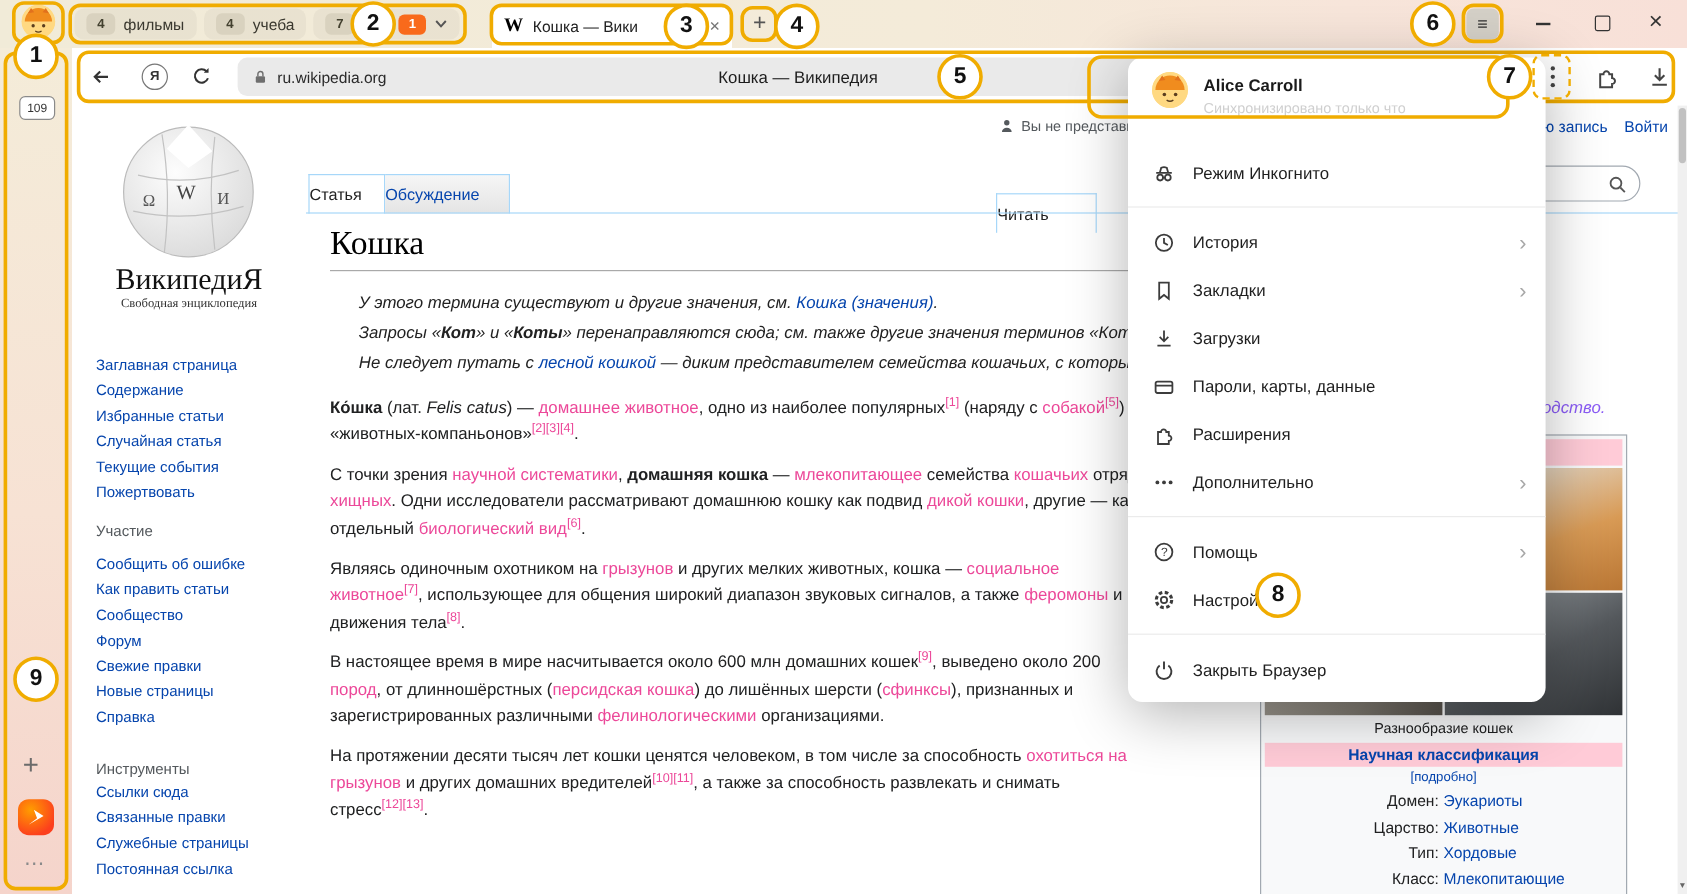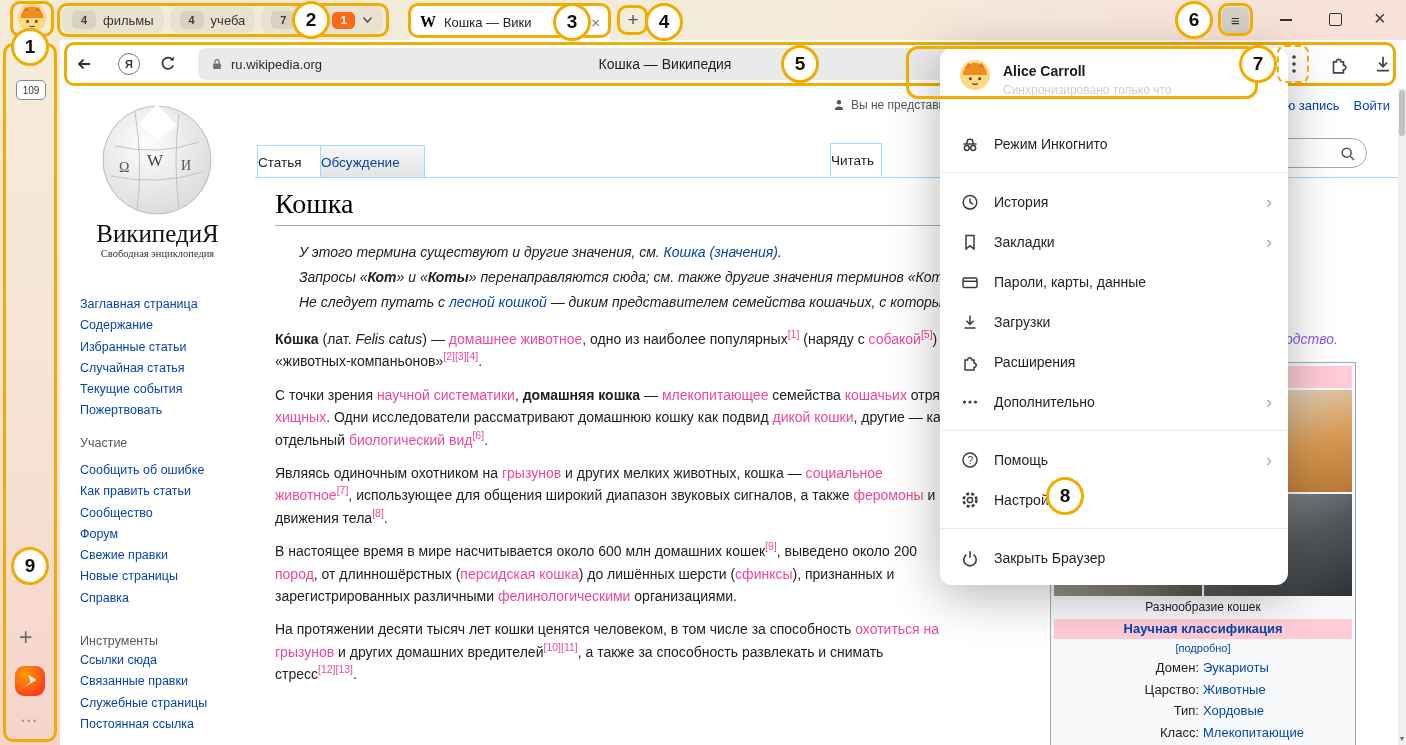--- a/index.html
+++ b/index.html
@@ -226,21 +226,21 @@
 
     <div class="abs searchbox">
       <svg class="abs" style="right:9px;top:6px;position:absolute;" width="18" height="18" viewBox="0 0 20 20">
         <circle cx="8.5" cy="8.5" r="5" fill="none" stroke="#555" stroke-width="1.7"></circle>
         <path d="M12.5,12.5 l4.2,4.2" stroke="#555" stroke-width="1.7"></path>
       </svg>
     </div>
 
     <div class="abs wtab on" style="left:197px;top:57px;width:64px;">Статья</div>
     <div class="abs wtab off" style="left:261px;top:57px;width:104px;">Обсуждение</div>
-    <div class="abs wtab on" style="left:770px;top:55px;width:52px;">Читать</div>
+    <div class="abs wtab on" style="left:770px;top:73px;width:84px;">Читать</div>
     <div class="abs tabline"></div>
 
     <svg class="abs" style="left:37px;top:10px;" width="120" height="120" viewBox="0 0 120 120">
       <defs>
           <radialGradient id="glg" cx="40%" cy="35%" r="80%">
         <stop offset="0" stop-color="#fdfdfd"></stop>
             <stop offset="1" stop-color="#d6d6d6"></stop>
           </radialGradient>
         </defs>
       <circle cx="60" cy="62" r="54" fill="url(#glg)" stroke="#bbb"></circle>
@@ -368,30 +368,30 @@
     </div>
     <div class="mrow">
       <svg class="mi" width="20" height="20" viewBox="0 0 20 20">
         <path d="M6,3.5 h8 v13.5 l-4,-3.2 -4,3.2 z" fill="none" stroke="#3c3c3c" stroke-width="1.5"></path>
       </svg>
       <span class="mlabel">Закладки</span>
       <span class="mchev">›</span>
     </div>
     <div class="mrow">
       <svg class="mi" width="20" height="20" viewBox="0 0 20 20">
+        <path d="M10,3.5 v8.5 M6.4,8.8 l3.6,3.6 3.6,-3.6 M4.5,16 h11" fill="none" stroke="#3c3c3c" stroke-width="1.5"></path>
+      </svg>
+      <span class="mlabel">Загрузки</span>
+    </div>
+    <div class="mrow">
+      <svg class="mi" width="20" height="20" viewBox="0 0 20 20">
         <rect x="3" y="6" width="14" height="9.5" rx="1.6" fill="none" stroke="#3c3c3c" stroke-width="1.5"></rect>
         <path d="M3,9.3 h14" stroke="#3c3c3c" stroke-width="1.5"></path>
       </svg>
       <span class="mlabel">Пароли, карты, данные</span>
-    </div>
-    <div class="mrow">
-      <svg class="mi" width="20" height="20" viewBox="0 0 20 20">
-        <path d="M10,3.5 v8.5 M6.4,8.8 l3.6,3.6 3.6,-3.6 M4.5,16 h11" fill="none" stroke="#3c3c3c" stroke-width="1.5"></path>
-      </svg>
-      <span class="mlabel">Загрузки</span>
     </div>
     <div class="mrow">
       <svg class="mi" width="20" height="20" viewBox="0 0 20 20">
         <path d="M5,8 h2.5 a2.2,2.2 0 1 1 4.4,0 H14 v3 a2.2,2.2 0 1 1 0,4.4 v2.6 H5 z" fill="none" stroke="#3c3c3c" stroke-width="1.5"></path>
       </svg>
       <span class="mlabel">Расширения</span>
     </div>
     <div class="mrow">
       <svg class="mi" width="20" height="20" viewBox="0 0 20 20">
         <circle cx="4.5" cy="10" r="1.6" fill="#3c3c3c"></circle>

